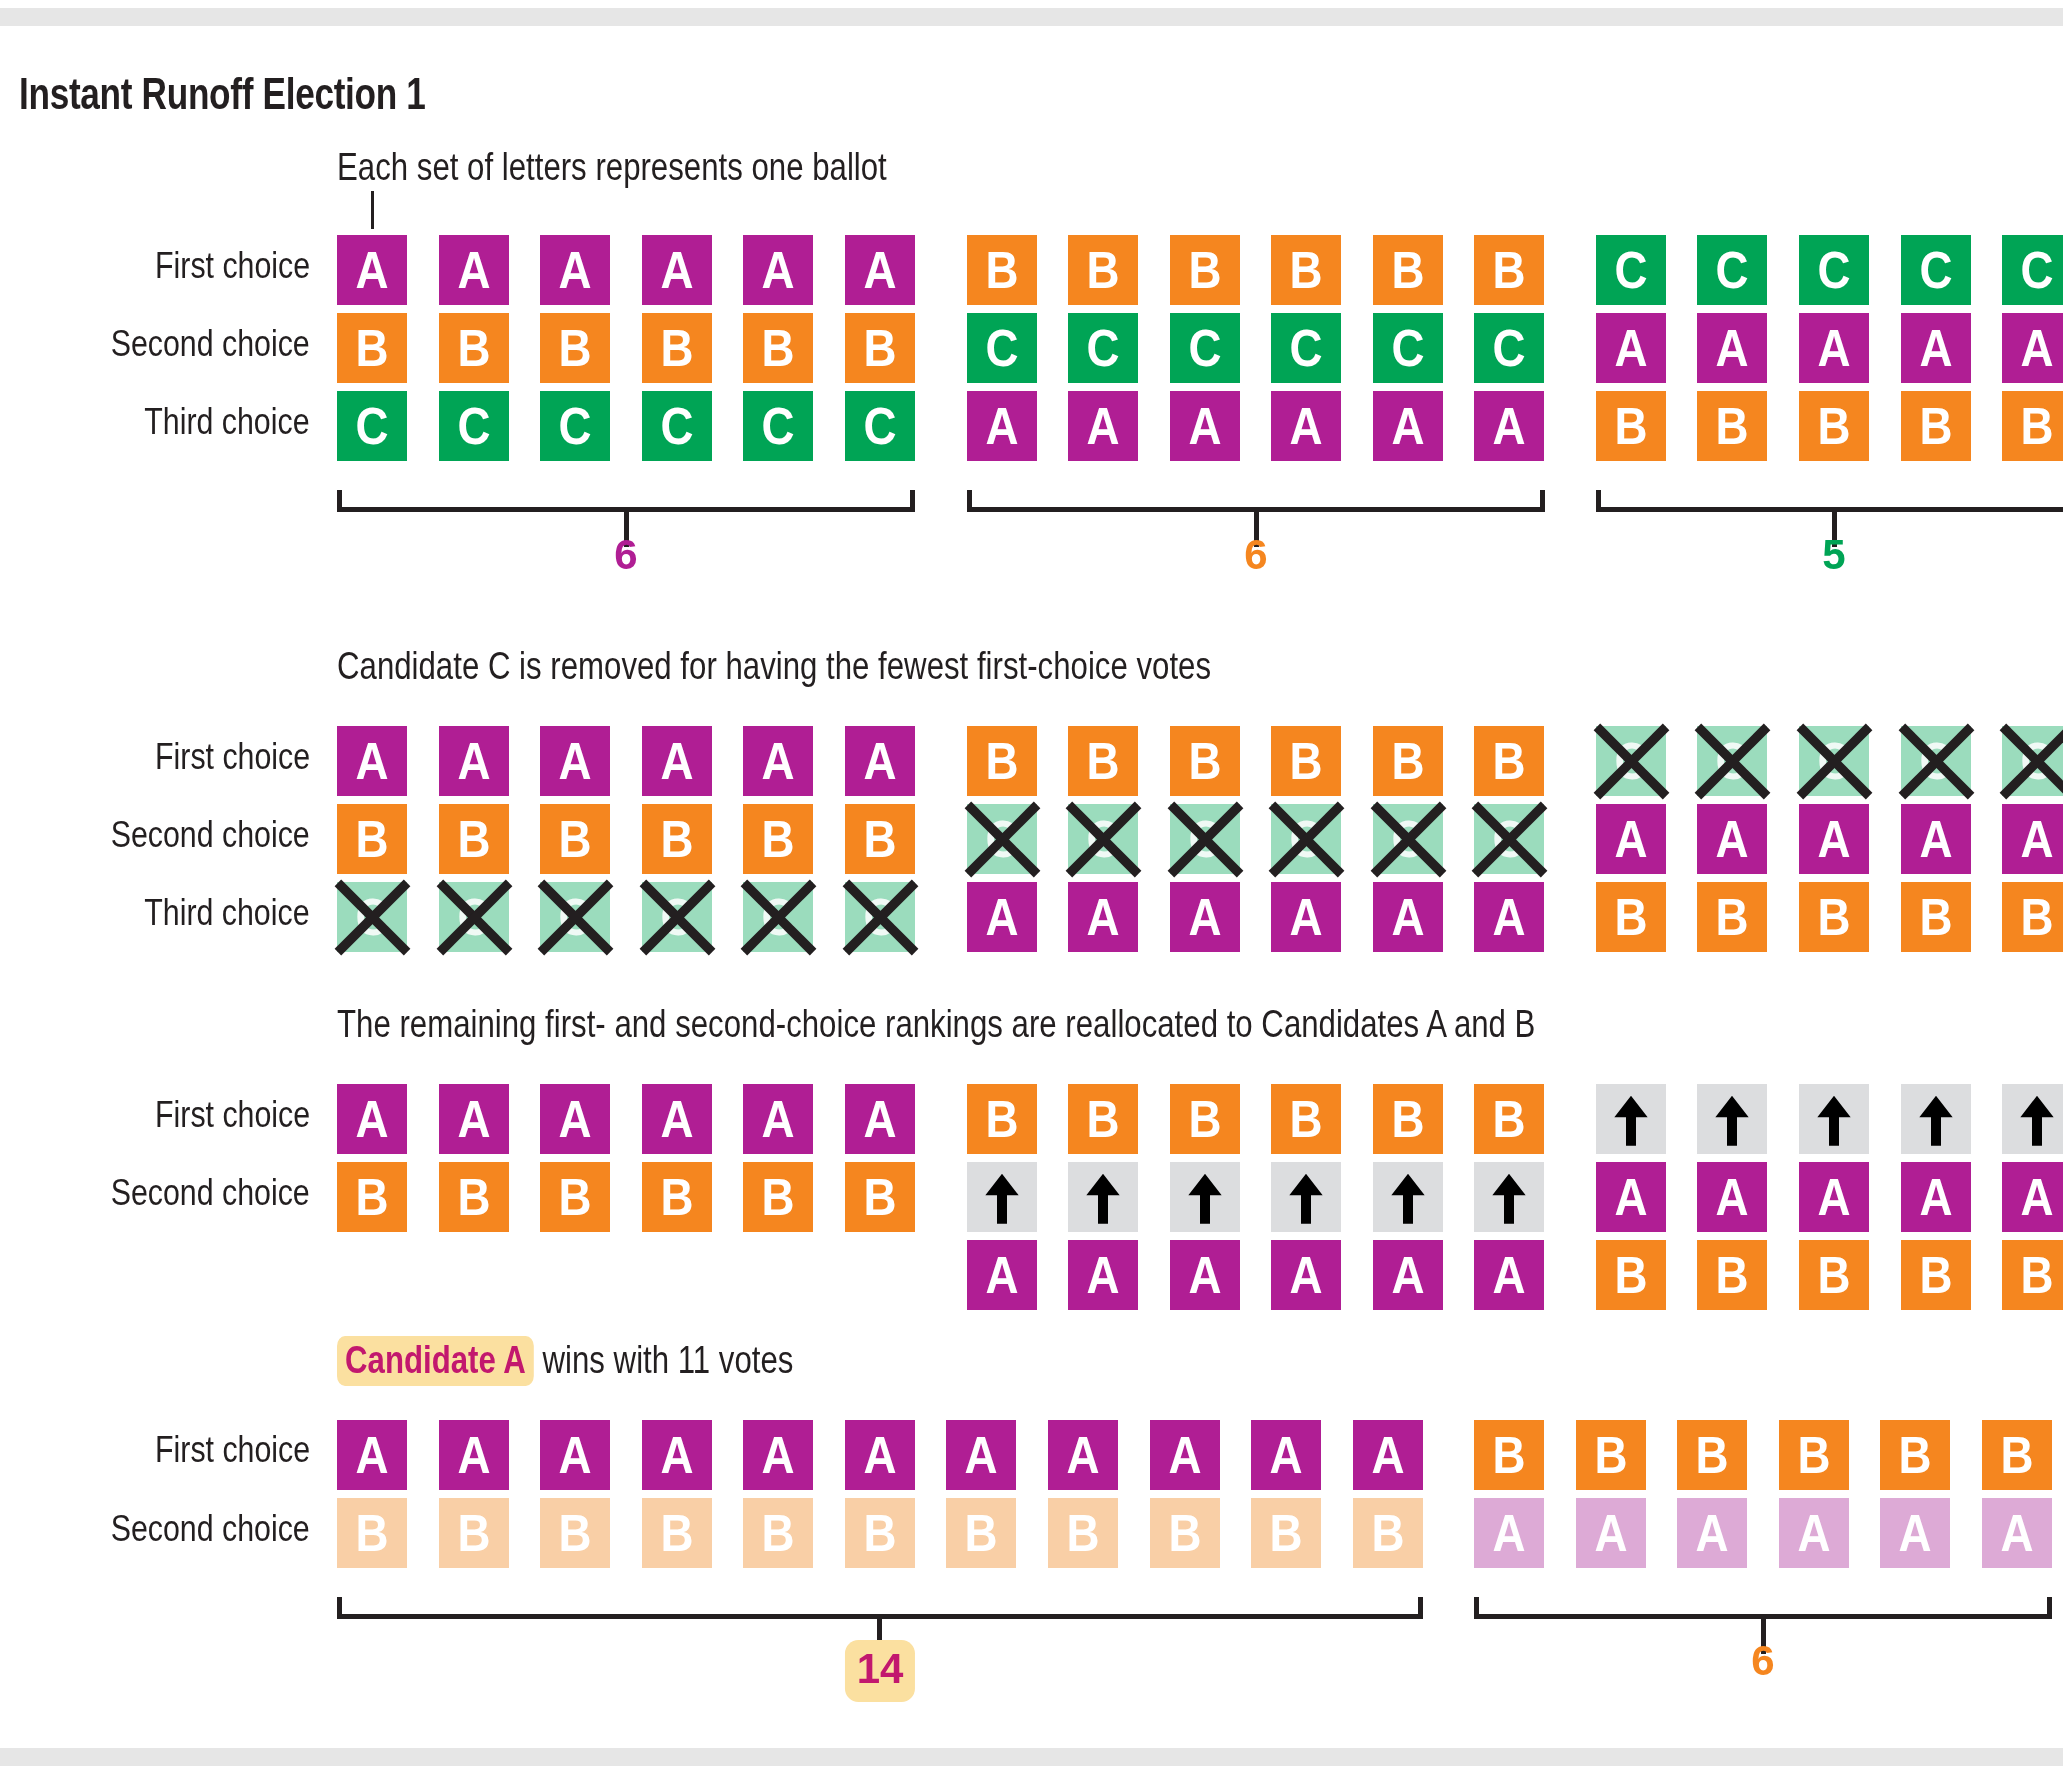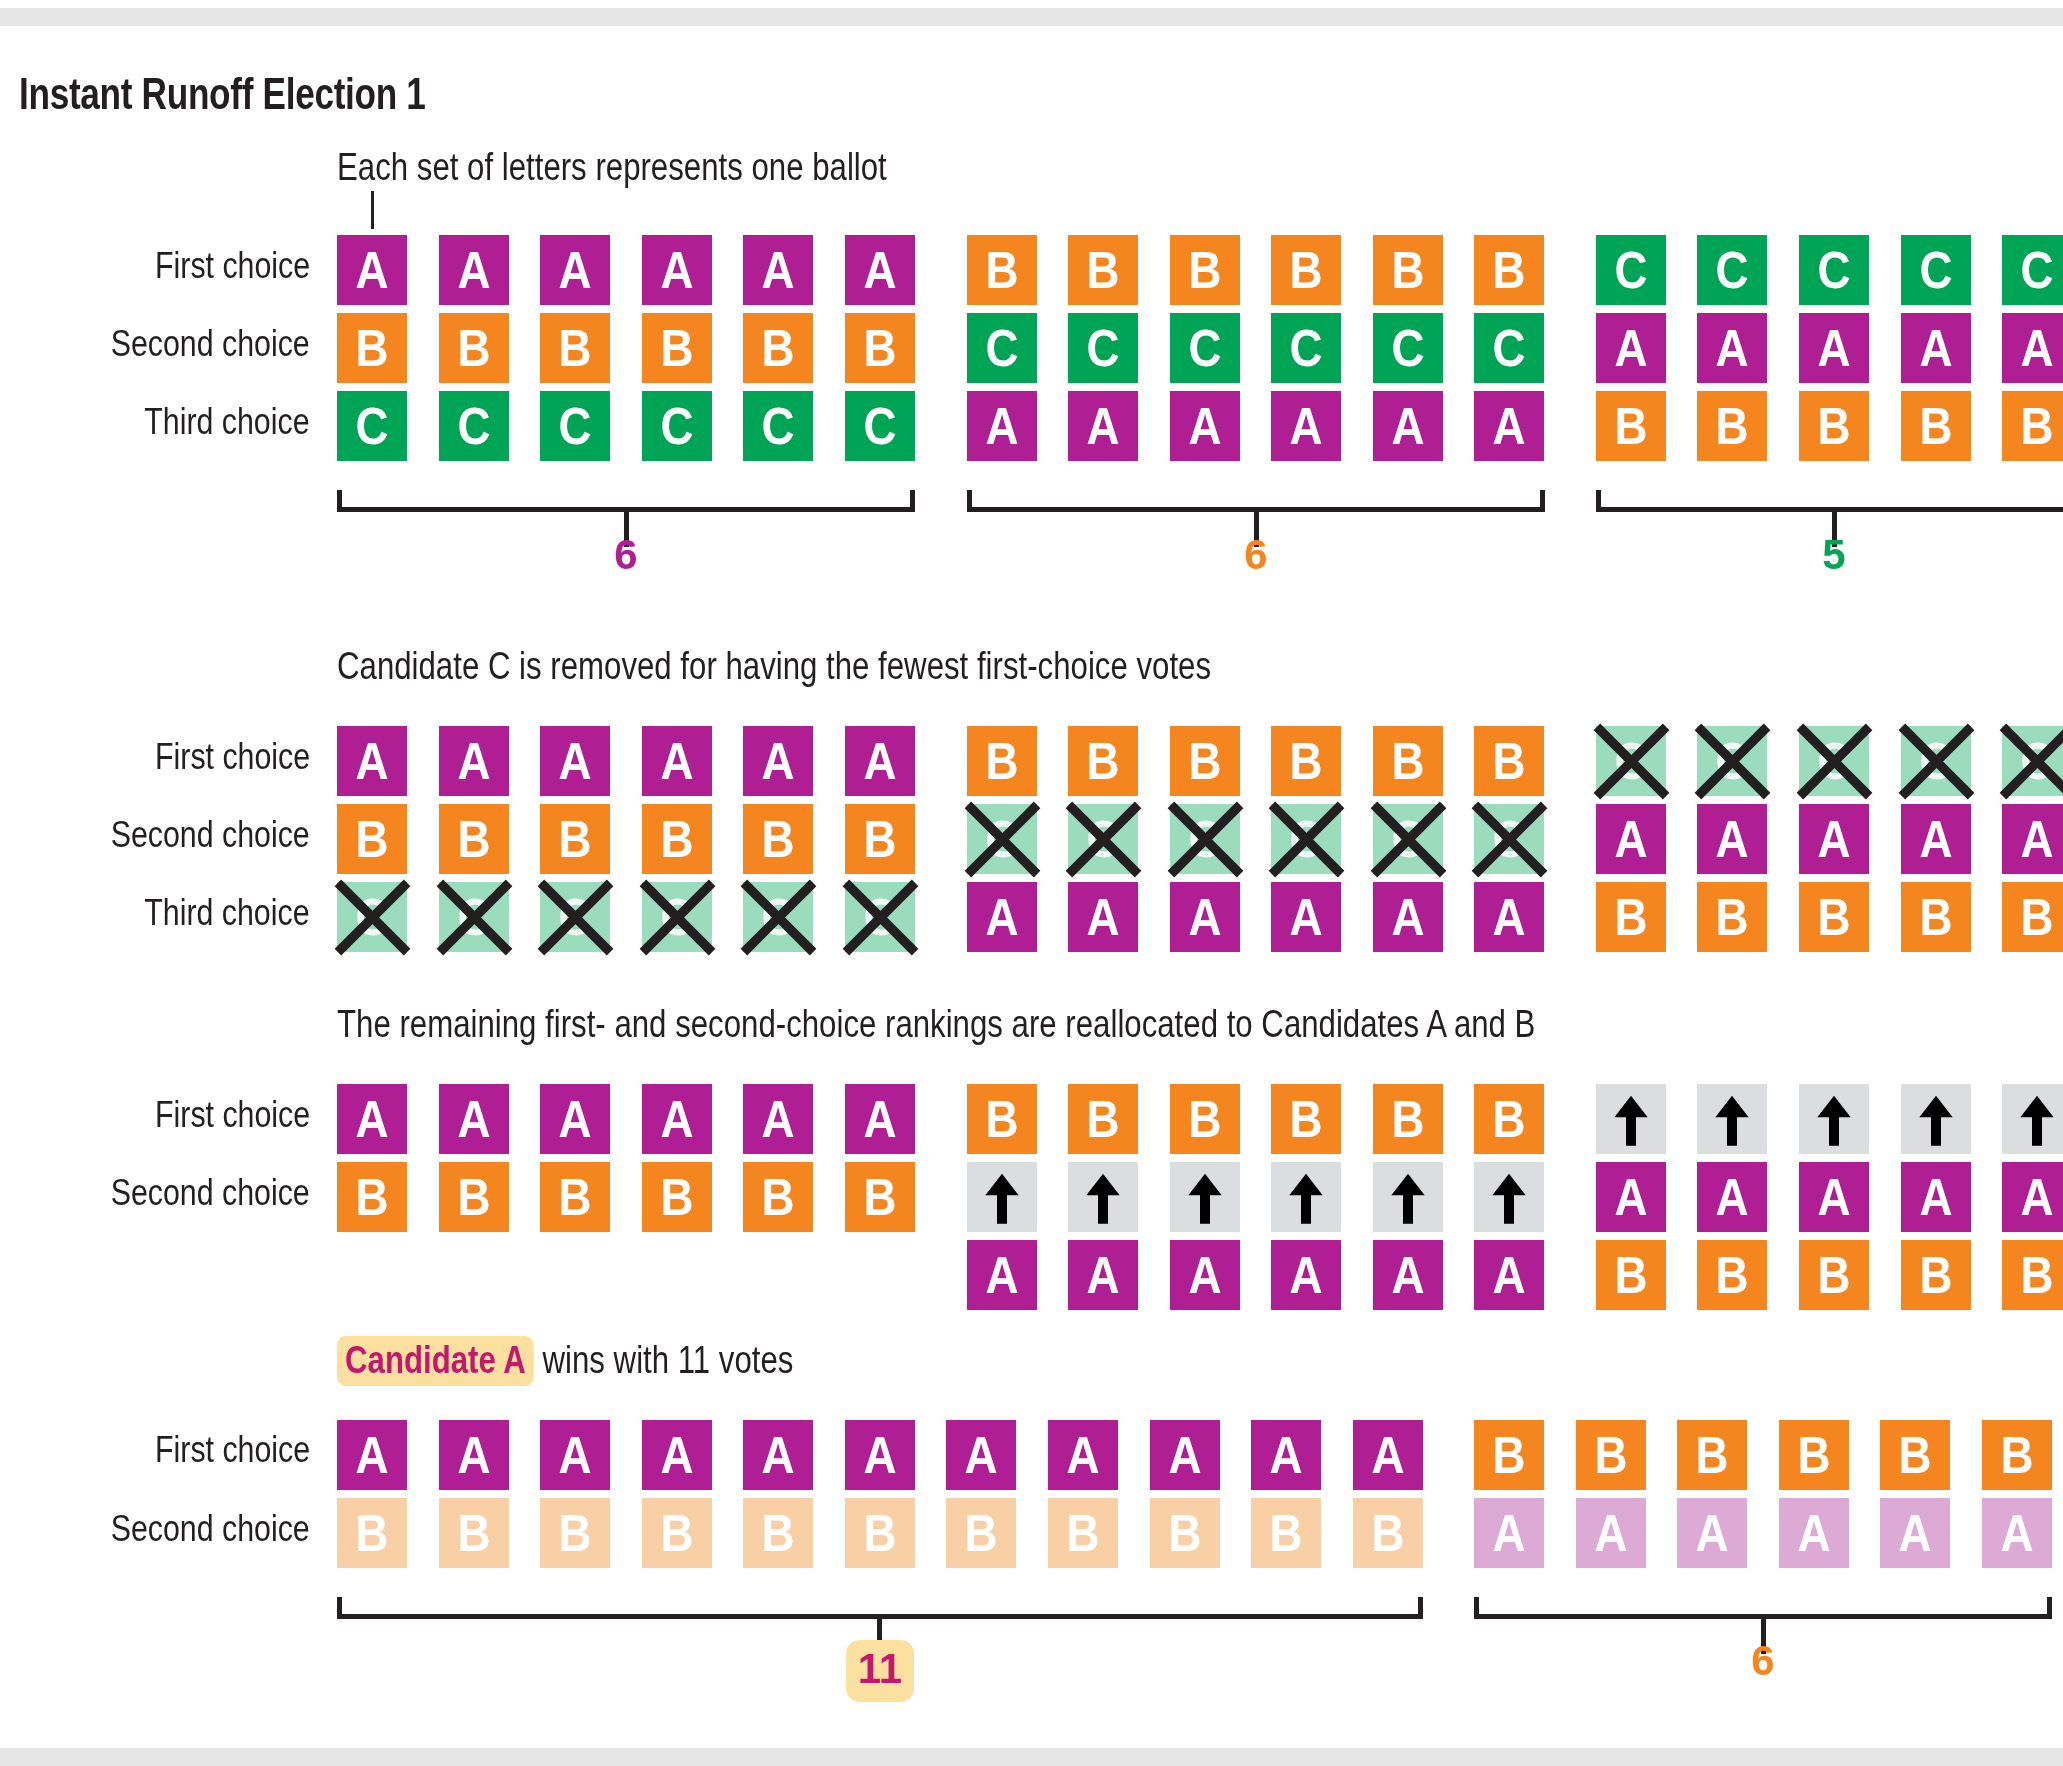--- a/index.html
+++ b/index.html
@@ -796,21 +796,21 @@
     </div>
     <div class="tile t-Bfade" style="left: 1353px; top: 1498px;">
       <span>B</span>
     </div>
     <div class="bracket" style="left: 337px; top: 1597px; width: 1086px; height: 22px;">
       <div class="bar" style="width: 1086px;"></div>
       <div class="cap l"></div>
       <div class="cap r"></div>
       <div class="stem" style="left: 540px;"></div>
     </div>
-    <div class="count badge" style="left: 880px; top: 1640px; color: rgb(194, 24, 110);">11</div>
+    <div class="count badge" style="left: 880px; top: 1640px; color: rgb(194, 24, 110);">14</div>
     <div class="tile t-B" style="left: 1474px; top: 1420px;">
       <span>B</span>
     </div>
     <div class="tile t-B" style="left: 1576px; top: 1420px;">
       <span>B</span>
     </div>
     <div class="tile t-B" style="left: 1677px; top: 1420px;">
       <span>B</span>
     </div>
     <div class="tile t-B" style="left: 1779px; top: 1420px;">

